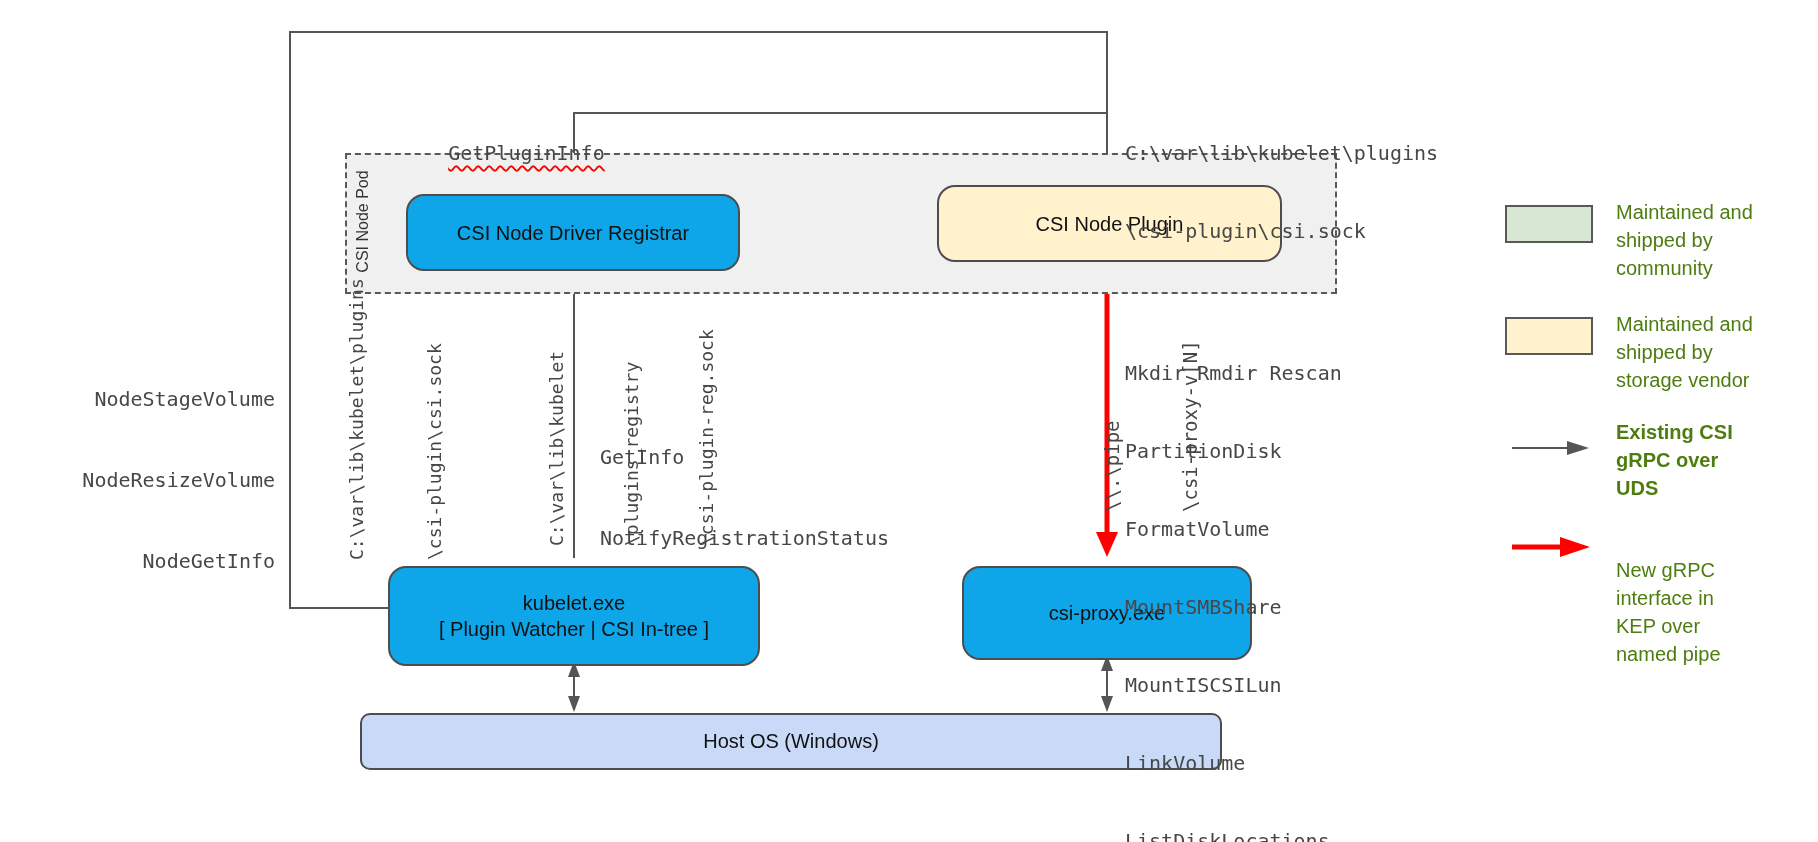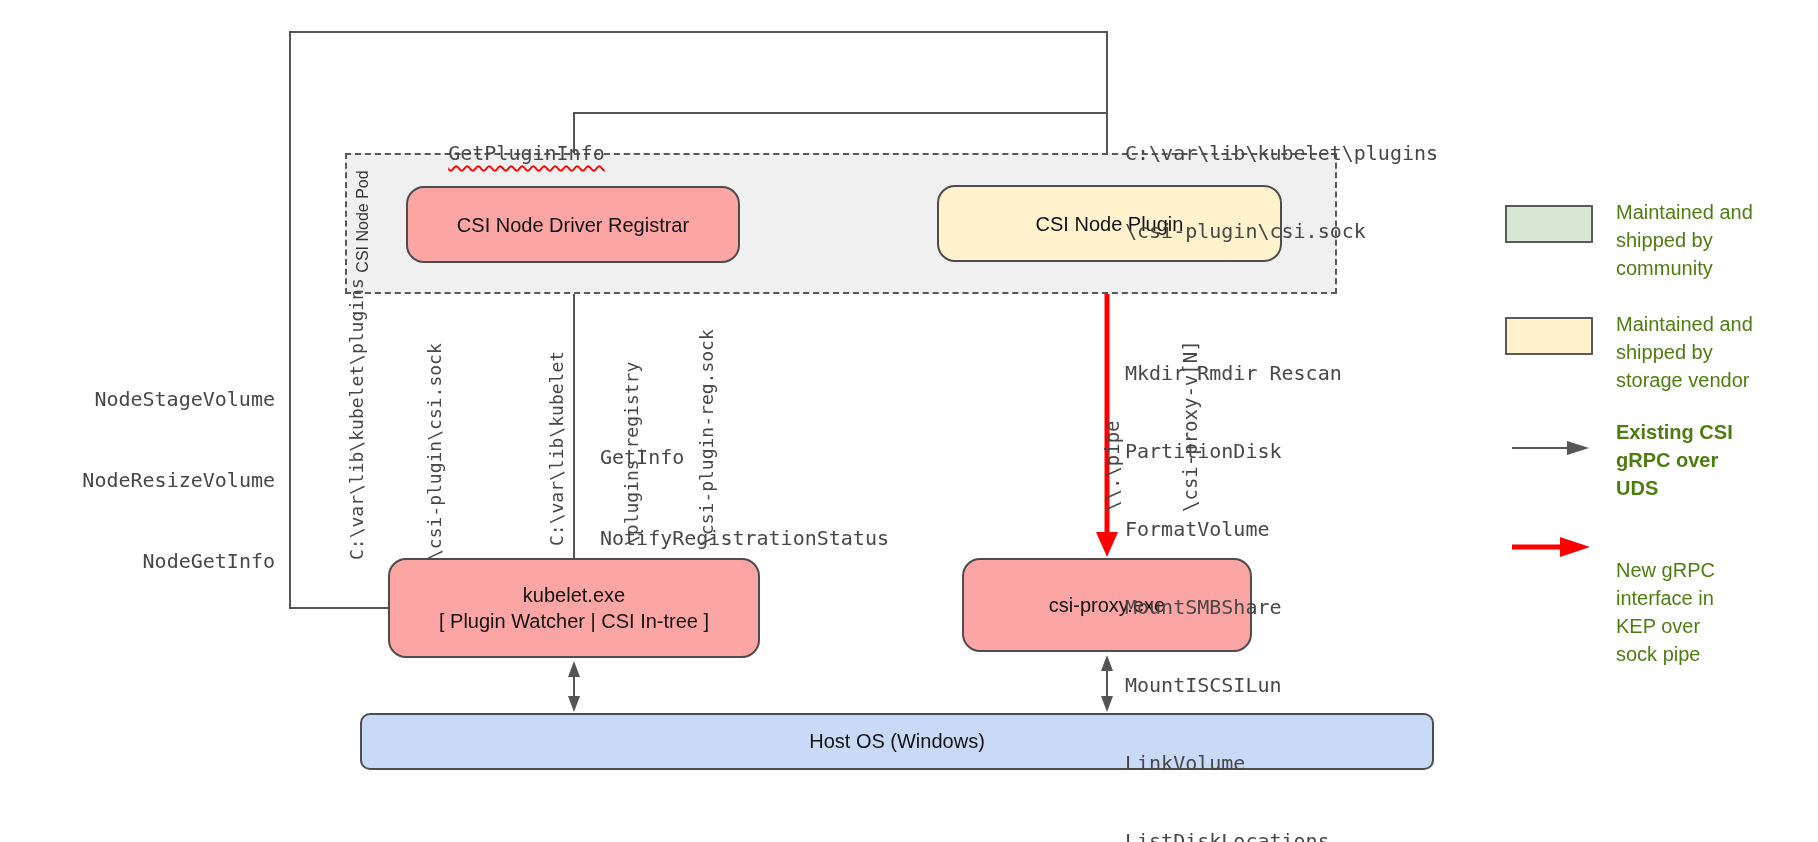--- a/index.html
+++ b/index.html
@@ -5,21 +5,21 @@
   html,body{margin:0;padding:0;background:#ffffff;}
   #canvas{position:relative;width:1818px;height:842px;background:#ffffff;overflow:hidden;
           font-family:"Liberation Sans",sans-serif;}
   .abs{position:absolute;}
   svg{position:absolute;left:0;top:0;}
 
   
   .node-box{box-sizing:border-box;border:2px solid #4d4d4d;border-radius:18px;
             display:flex;flex-direction:column;align-items:center;justify-content:center;
             font-size:20px;color:#111;text-align:center;line-height:26px;}
-  .green{background:#fca5a5;}
+  .green{background:#0ea5e9;margin-top:8px;}
   .yellow{background:#fff2cc;}
   .host-box{box-sizing:border-box;border:2px solid #4d4d4d;border-radius:10px;background:#c9daf8;
             display:flex;align-items:center;justify-content:center;font-size:20px;color:#111;}
   .pod-box{box-sizing:border-box;background:#f0f0f0;border:2px dashed #595959;}
 
   
   .mono{font-family:"DejaVu Sans Mono","Liberation Mono",monospace;color:#474747;
         font-size:20px;line-height:26px;white-space:pre;}
   .mono .mline{white-space:pre;}
   .right{text-align:right;}
@@ -81,21 +81,21 @@
 
   <div class="abs node-box green" style="left:388px;top:558px;width:372px;height:100px;">
     <span>kubelet.exe</span>
     <span>[ Plugin Watcher | CSI In-tree ]</span>
   </div>
 
   <div class="abs node-box green" style="left:962px;top:558px;width:290px;height:94px;">
     <span>csi-proxy.exe</span>
   </div>
 
-  <div class="abs host-box" style="left:360px;top:713px;width:1074px;height:57px;">
+  <div class="abs host-box" style="left:360px;top:713px;width:862px;height:57px;">
     <span>Host OS (Windows)</span>
   </div>
 
   <div class="abs mono right" style="left:400px;top:114px;width:168px;">
     <span class="squiggle">GetPluginInfo</span>
   </div>
 
   <div class="abs mono" style="left:1125px;top:88px;">
     <div class="mline">C:\var\lib\kubelet\plugins</div>
     <div class="mline">\csi-plugin\csi.sock</div>
@@ -159,16 +159,16 @@
   <div class="abs legend-text" style="left:1616px;top:418px;font-weight:bold;">
     <div>Existing CSI</div>
     <div>gRPC over</div>
     <div>UDS</div>
   </div>
 
   <div class="abs legend-text" style="left:1616px;top:556px;">
     <div>New gRPC</div>
     <div>interface in</div>
     <div>KEP over</div>
-    <div>sock pipe</div>
+    <div>named pipe</div>
   </div>
 
 </div>
 
 </body></html>

